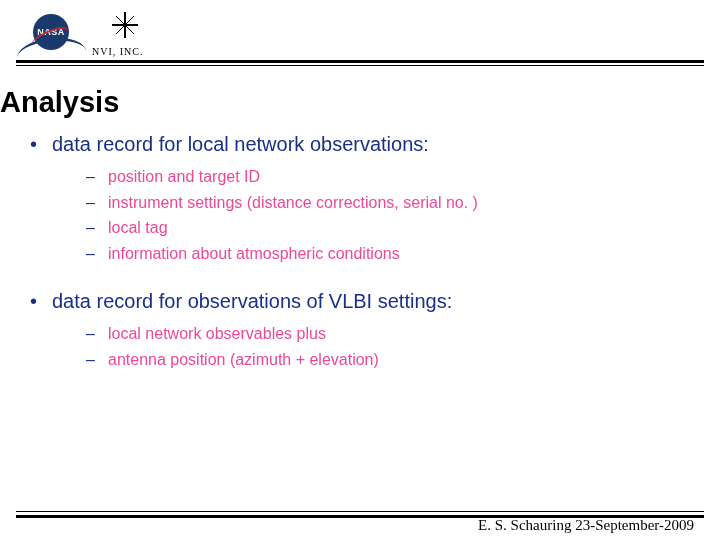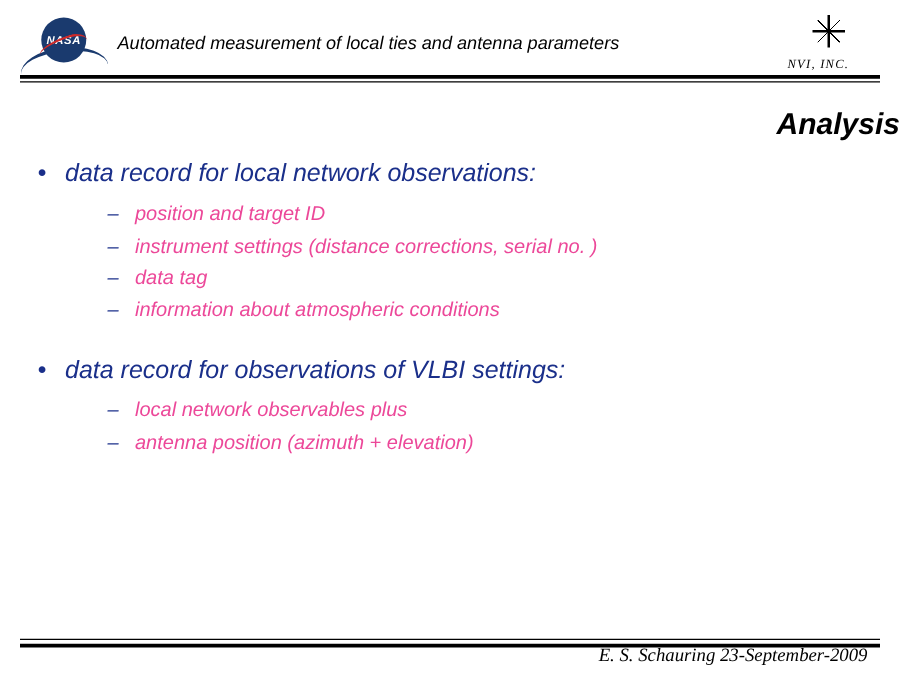--- a/index.html
+++ b/index.html
@@ -10,21 +10,20 @@
     font-family: Verdana, Arial, sans-serif;
     background: #fff;
     color: #000;
     overflow: hidden;
   }
   .slide {
     position: relative;
     width: 720px;
     height: 540px;
     box-sizing: border-box;
-    font-style: italic;
   }
   .header {
     position: relative;
     height: 60px;
     padding: 6px 16px 0 16px;
     display: flex;
     align-items: center;
     box-sizing: border-box;
   }
   .nasa-logo {
@@ -123,23 +122,23 @@
   }
   .rule-thick {
     margin: 0 16px;
     border-top: 3px solid #000;
   }
   .rule-thin {
     margin: 2px 16px 0 16px;
     border-top: 1px solid #000;
   }
   .section-title {
-    text-align: right;
+    text-align: left;
     font-weight: bold;
-    font-size: 24px;
+    font-size: 29px;
     margin-top: 20px;
     margin-bottom: 12px;
     font-family: Verdana, Arial, sans-serif;
   }
   .content {
     padding: 0 26px;
   }
   ul.lvl1 {
     list-style: none;
     margin: 8px 0 0 0;
@@ -209,40 +208,39 @@
 <div class="slide">
 
   <div class="header">
     <div class="nasa-logo">
       <div class="swoosh"></div>
       <div class="ball">
           <span>NASA</span>
         </div>
       <div class="red"></div>
     </div>
-    <div class="header-title">Automated measurement of local ties and antenna parameters</div>
     <div class="nvi-logo">
       <div class="star"></div>
       <div class="txt">NVI, INC.</div>
     </div>
   </div>
 
   <div class="rule-thick"></div>
   <div class="rule-thin"></div>
 
   <div class="section-title">Analysis</div>
 
   <div class="content">
     <ul class="lvl1">
       <li>
         <span>data record for local network observations:</span>
         <ul class="lvl2">
           <li>position and target ID</li>
           <li>instrument settings (distance corrections, serial no. )</li>
-          <li>data tag</li>
+          <li>local tag</li>
           <li>information about atmospheric conditions</li>
         </ul>
       </li>
       <li>
         <span>data record for observations of VLBI settings:</span>
         <ul class="lvl2">
           <li>local network observables plus</li>
           <li>antenna position (azimuth + elevation)</li>
         </ul>
       </li>

